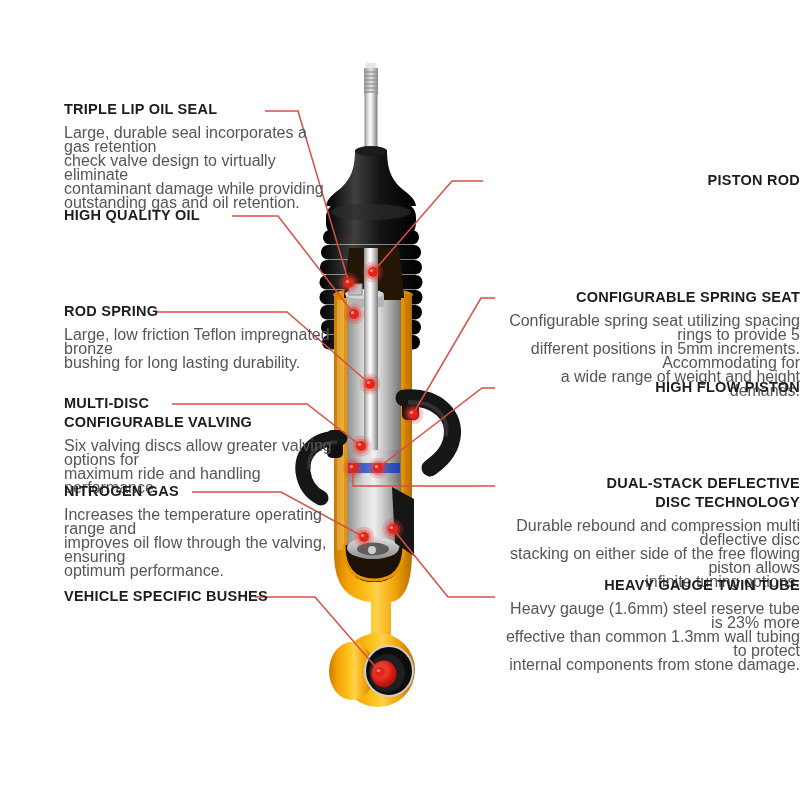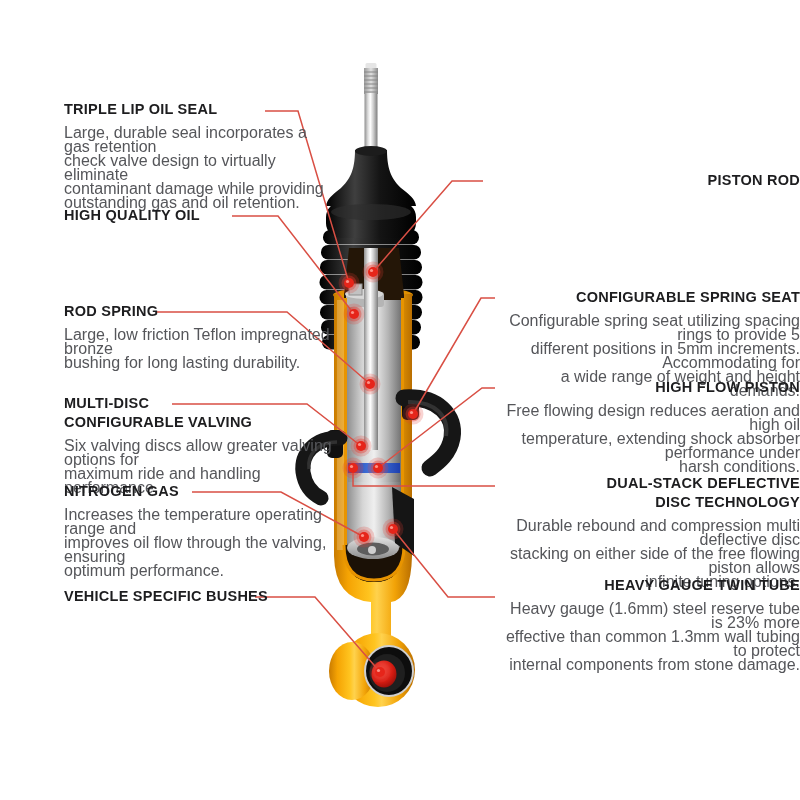--- a/index.html
+++ b/index.html
@@ -285,23 +285,20 @@
       <h3>PISTON ROD</h3>
     </div>
     <div class="callout" style="top:288px">
       <h3>CONFIGURABLE SPRING SEAT</h3>
       <p>Configurable spring seat utilizing spacing rings to provide 5
 different positions in 5mm increments. Accommodating for
 a wide range of weight and height demands.</p>
     </div>
     <div class="callout" style="top:378px">
       <h3>HIGH FLOW PISTON</h3>
-      <p>Free flowing design reduces aeration and high oil
-temperature, extending shock absorber performance under
-harsh conditions.</p>
     </div>
     <div class="callout" style="top:474px">
       <h3>DUAL-STACK DEFLECTIVE
 DISC TECHNOLOGY</h3>
       <p>Durable rebound and compression multi deflective disc
 stacking on either side of the free flowing piston allows
 infinite tuning options.</p>
     </div>
     <div class="callout" style="top:576px">
       <h3>HEAVY GAUGE TWIN TUBE</h3>

